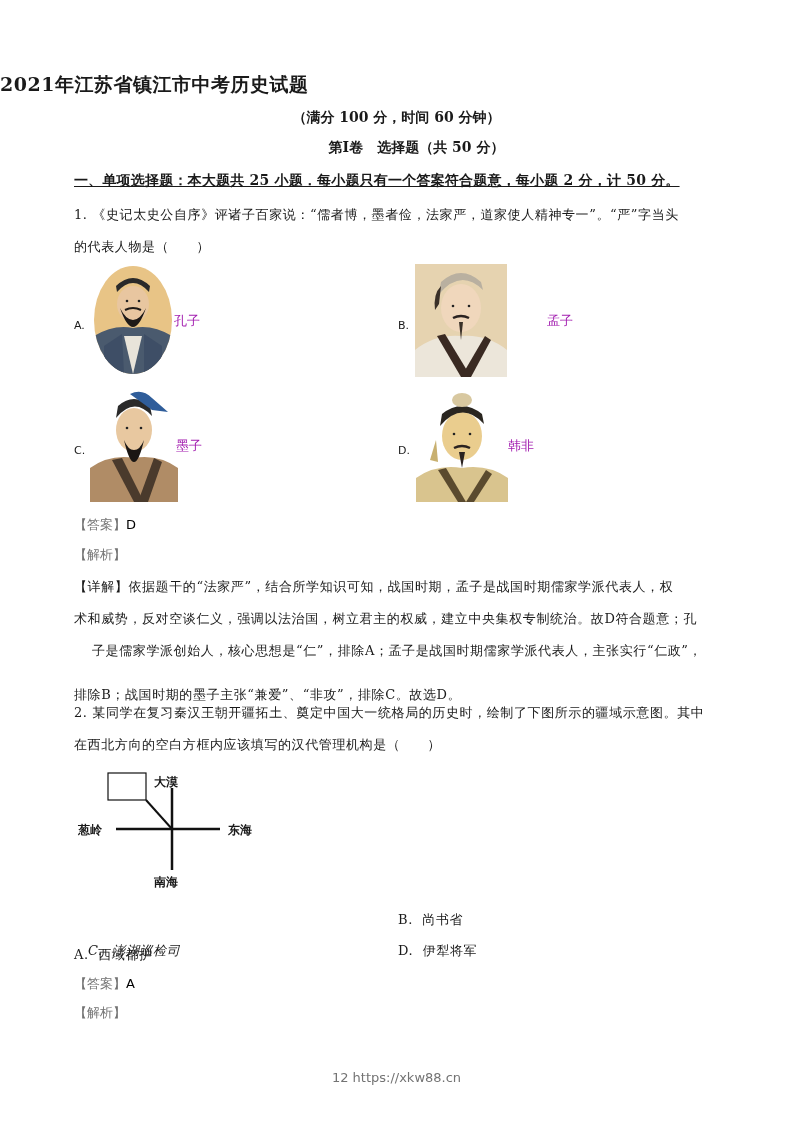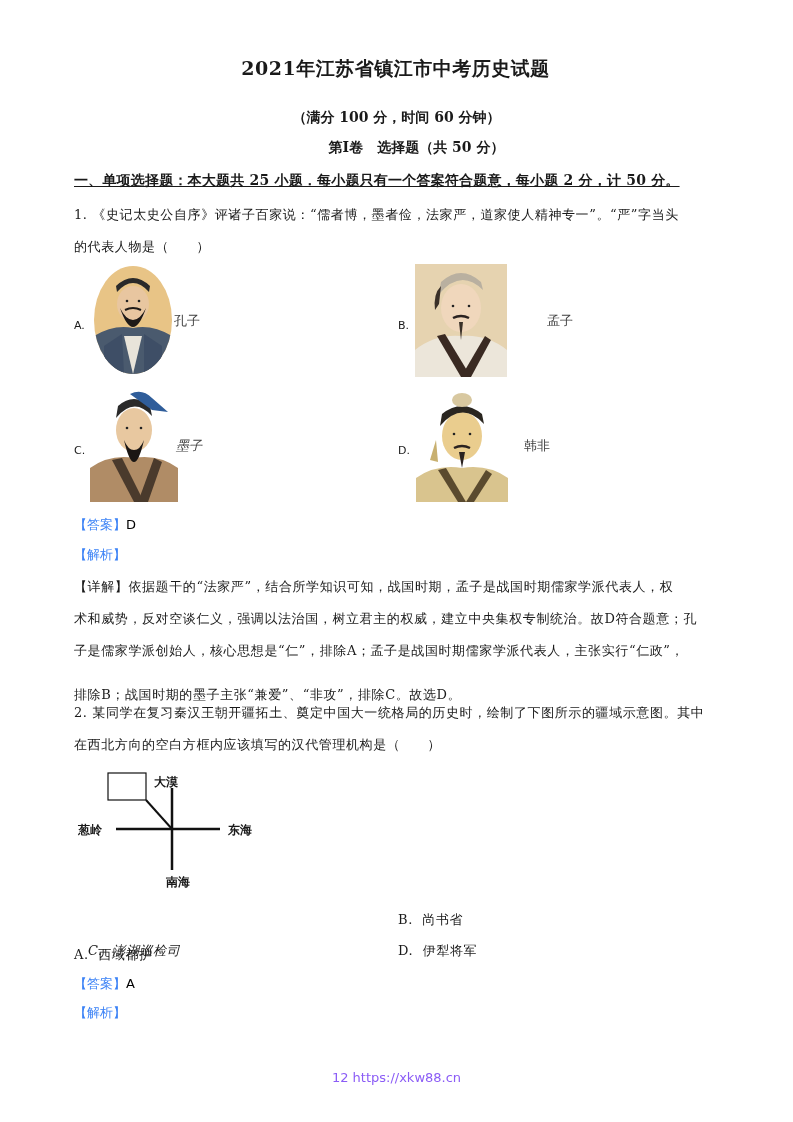--- a/index.html
+++ b/index.html
@@ -1,29 +1,29 @@
 <!DOCTYPE html>
 <html><head>
   <meta charset="utf-8">
   <style>
     html, body { margin: 0; padding: 0; background: #ffffff; }
     body { width: 793px; height: 1122px; position: relative; overflow: hidden;
            font-family: "DejaVu Serif", "Liberation Serif", serif; color: #1a1a1a; }
     .abs { position: absolute; }
-    .title { left: 0; width: 791px; top: 56px; text-align: center; font-size: 19px; font-weight: bold; letter-spacing: 0.5px; }
+    .title { left: 0; width: 791px; top: 72px; text-align: left; font-size: 19px; font-weight: bold; letter-spacing: 0.5px; }
     .sub1 { left: 0; width: 793px; top: 109px; text-align: center; font-size: 14px; font-weight: bold; }
     .sub2 { left: 0; width: 793px; top: 139px; text-align: center; font-size: 14px; font-weight: bold; padding-left: 20px; }
     .section { left: 74px; top: 172px; font-size: 14px; font-weight: bold; white-space: nowrap; letter-spacing: 0.2px; text-decoration: underline; }
     .line { left: 74px; font-size: 13px; white-space: nowrap; letter-spacing: 0.6px; }
     .opt-letter { font-family: "DejaVu Sans", "Liberation Sans", sans-serif; font-size: 11px; }
-    .opt-name { font-family: "DejaVu Sans", "Liberation Sans", sans-serif; font-size: 13px; color: #404040; }
+    .opt-name { font-family: "DejaVu Sans", "Liberation Sans", sans-serif; font-size: 13px; color: #a21caf; }
     .portrait { overflow: hidden; }
-    .lbl { font-family: Liberation Mono, monospace; font-size: 13px; color: #3b82f6; }
+    .lbl { font-family: Liberation Mono, monospace; font-size: 13px; color: #737373; }
     .lbl-ans { font-family: "DejaVu Sans", "Liberation Sans", sans-serif; font-size: 13px; color: #000; }
-    .footer { left: 0; width: 793px; top: 1070px; text-align: center; font-family: "DejaVu Sans", "Liberation Sans", sans-serif; font-size: 13px; color: #8b5cf6; }
+    .footer { left: 0; width: 793px; top: 1070px; text-align: center; font-family: "DejaVu Sans", "Liberation Sans", sans-serif; font-size: 13px; color: #737373; }
     .map-label { font-size: 12px; font-weight: bold; }
     .choice { font-size: 13px; white-space: nowrap; letter-spacing: 0.6px; }
   </style>
 </head>
 <body>
 
 <div class="abs title">2021年江苏省镇江市中考历史试题</div>
 <div class="abs sub1">（满分 100 分，时间 60 分钟）</div>
 <div class="abs sub2">第Ⅰ卷　选择题（共 50 分）</div>
 <div class="abs section">一、单项选择题：本大题共 25 小题．每小题只有一个答案符合题意，每小题 2 分，计 50 分。</div>
@@ -87,67 +87,67 @@
     <path d="M22 72 L44 114 L54 114 L32 70 Z" fill="#4a3a2c"></path>
     <path d="M64 70 L48 114 L58 114 L72 74 Z" fill="#4a3a2c"></path>
     <ellipse cx="44" cy="42" rx="18" ry="22" fill="#e8c8a0"></ellipse>
     <path d="M26 30 Q44 8 62 28 L60 18 Q44 4 28 18 Z" fill="#2a2a2a"></path>
     <path d="M40 6 Q52 0 62 10 L78 24 L62 22 Z" fill="#2f5d9a"></path>
     <path d="M34 52 Q44 96 54 52 Q50 62 44 62 Q38 62 34 52 Z" fill="#1a1614"></path>
     <circle cx="37" cy="40" r="1.3" fill="#222"></circle>
       <circle cx="51" cy="40" r="1.3" fill="#222"></circle>
   </svg>
 </div>
-<div class="abs opt-name" style="left:176px; top:437px;font-style:italic;">墨子</div>
+<div class="abs opt-name" style="left:176px; top:437px;">墨子</div>
 
 <div class="abs" style="left:398px; top:439px;">
   <span class="opt-letter">D.</span>
 </div>
 <div class="abs portrait" style="left:416px; top:390px; width:92px; height:112px;">
   <svg width="92" height="112" viewBox="0 0 92 112">
     <path d="M0 112 L0 88 Q20 74 46 78 Q72 74 92 88 L92 112 Z" fill="#d9c48e"></path>
     <path d="M22 80 L42 112 L50 112 L30 78 Z" fill="#5a4a2e"></path>
     <path d="M70 80 L50 112 L58 112 L76 84 Z" fill="#5a4a2e"></path>
     <ellipse cx="46" cy="46" rx="20" ry="24" fill="#eacd8e"></ellipse>
     <path d="M24 36 Q46 10 68 34 L66 24 Q46 8 26 24 Z" fill="#2a2620"></path>
     <ellipse cx="46" cy="10" rx="10" ry="7" fill="#d8c8a0"></ellipse>
     <path d="M20 50 L14 70 L22 72 Z" fill="#c8b070"></path>
     <path d="M38 58 Q46 54 54 58" stroke="#2a2220" stroke-width="2.5" fill="none"></path>
     <path d="M43 62 L46 78 L49 62 Z" fill="#2a2220"></path>
     <circle cx="38" cy="44" r="1.3" fill="#222"></circle>
       <circle cx="54" cy="44" r="1.3" fill="#222"></circle>
   </svg>
 </div>
-<div class="abs opt-name" style="left:508px; top:437px;margin-left:16px;">韩非</div>
+<div class="abs opt-name" style="left:508px; top:437px;">韩非</div>
 
 <div class="abs" style="left:74px; top:514px;">
   <span class="lbl">【答案】</span><span class="lbl-ans">D</span>
 </div>
 <div class="abs lbl" style="left:74px; top:546px;">【解析】</div>
 <div class="abs line" style="top:578px;">
   <span>【详解】</span><span>依据题干的“法家严”，结合所学知识可知，战国时期，孟子是战国时期儒家学派代表人，权</span>
 </div>
 <div class="abs line" style="top:610px;">术和威势，反对空谈仁义，强调以法治国，树立君主的权威，建立中央集权专制统治。故D符合题意；孔</div>
-<div class="abs line" style="top:642px;">子是儒家学派创始人，核心思想是“仁”，排除A；孟子是战国时期儒家学派代表人，主张实行“仁政”，</div>
+<div class="abs line" style="top:642px;margin-left:18px;">子是儒家学派创始人，核心思想是“仁”，排除A；孟子是战国时期儒家学派代表人，主张实行“仁政”，</div>
 <div class="abs line" style="top:674px;margin-top:12px;">排除B；战国时期的墨子主张“兼爱”、“非攻”，排除C。故选D。</div>
 
 <div class="abs line" style="top:704px;">2. 某同学在复习秦汉王朝开疆拓土、奠定中国大一统格局的历史时，绘制了下图所示的疆域示意图。其中</div>
 <div class="abs line" style="top:736px;">在西北方向的空白方框内应该填写的汉代管理机构是（　　）</div>
 
 <div class="abs" style="left:74px; top:770px; width:200px; height:125px;">
   <svg width="200" height="125" viewBox="0 0 200 125" style="position:absolute; left:0; top:0;">
     <rect x="34" y="3" width="38" height="27" fill="#fff" stroke="#111" stroke-width="1.2"></rect>
     <line x1="72" y1="30" x2="98" y2="59" stroke="#111" stroke-width="2"></line>
     <line x1="98" y1="18" x2="98" y2="100" stroke="#111" stroke-width="2.5"></line>
     <line x1="42" y1="59" x2="146" y2="59" stroke="#111" stroke-width="2.5"></line>
   </svg>
   <div class="abs map-label" style="left:80px; top:4px;">大漠</div>
   <div class="abs map-label" style="left:4px; top:52px;">葱岭</div>
   <div class="abs map-label" style="left:154px; top:52px;">东海</div>
-  <div class="abs map-label" style="left:92px; top:104px;text-align:right;">南海</div>
+  <div class="abs map-label" style="left:80px; top:104px;text-align:right;">南海</div>
 </div>
 
 <div class="abs choice" style="left:74px; top:946px;">
   <span>A.</span>&nbsp;&nbsp;<span>西域都护</span>
 </div>
 <div class="abs choice" style="left:398px; top:911px;">
   <span>B.</span>&nbsp;&nbsp;<span>尚书省</span>
 </div>
 <div class="abs choice" style="left:88px; top:942px;font-style:italic;">
   <span>C.</span>&nbsp;&nbsp;<span>澎湖巡检司</span>

